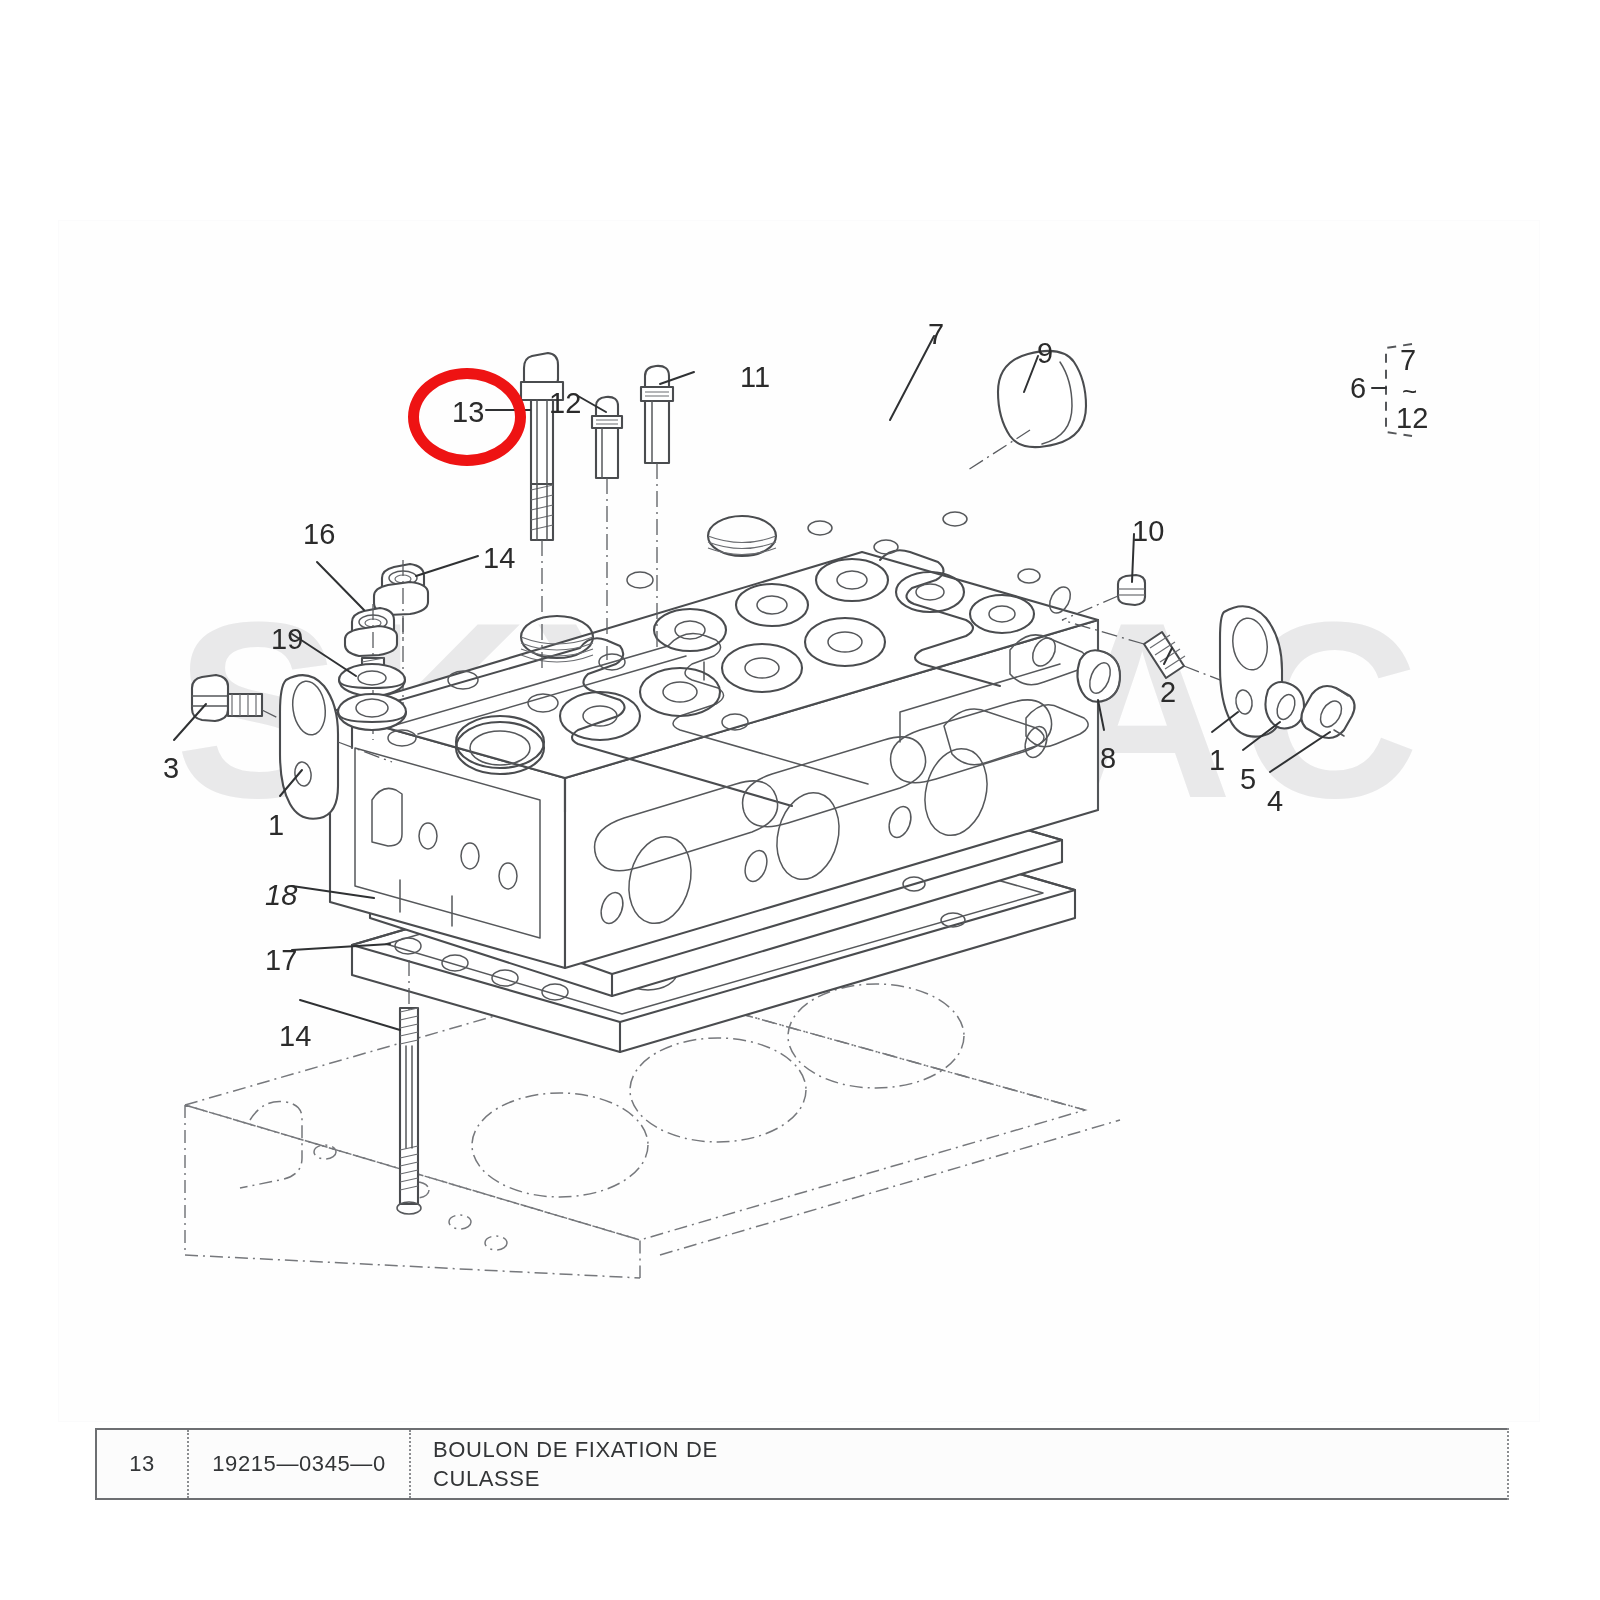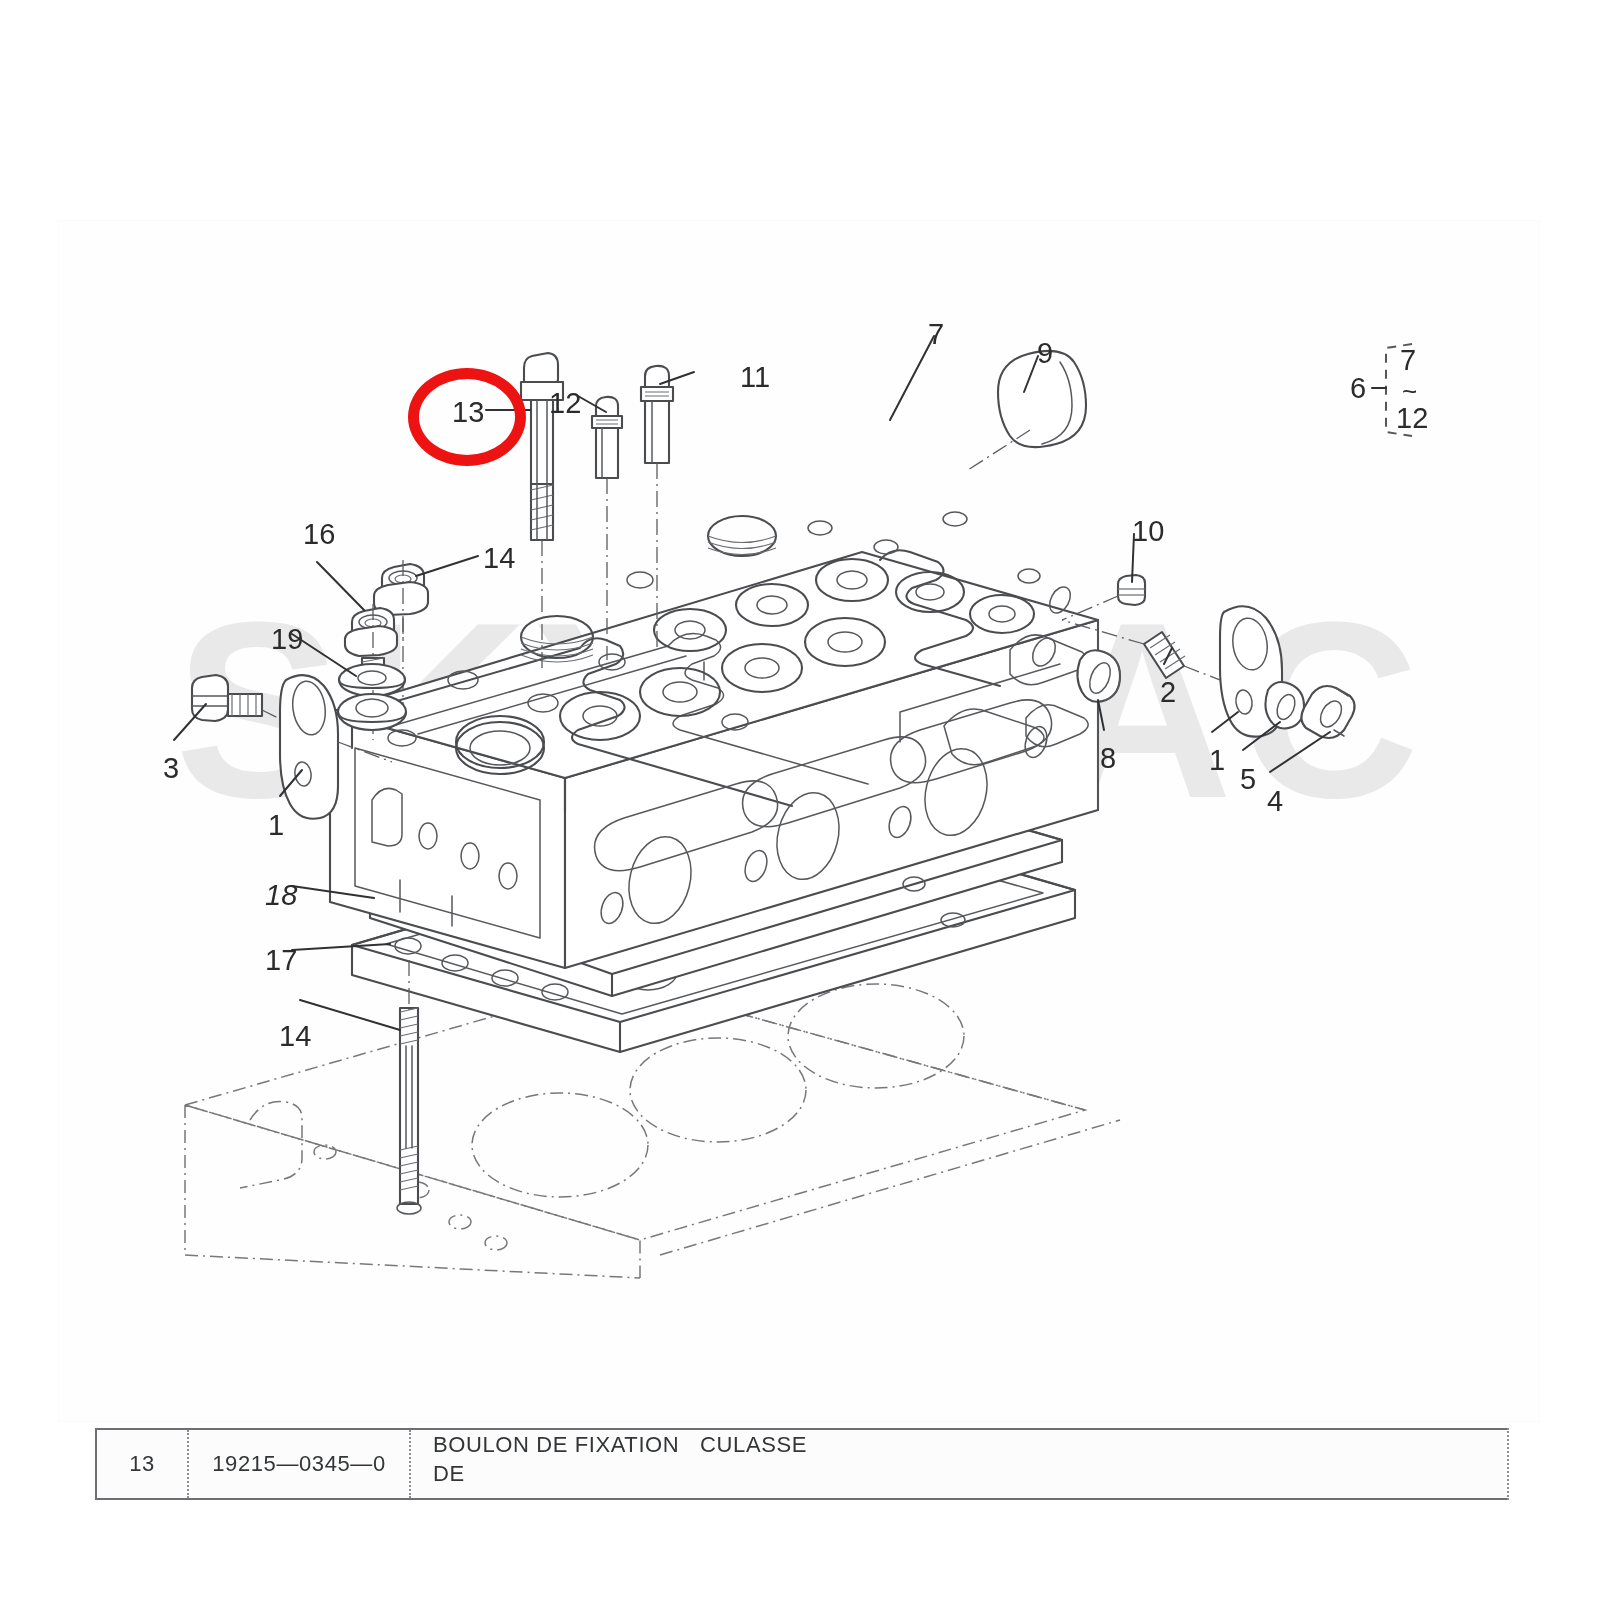--- a/index.html
+++ b/index.html
@@ -38,21 +38,21 @@
           background:#fcfcfc;box-sizing:border-box;display:flex;}
   .ptable::after{content:"";position:absolute;right:-2px;top:-2px;bottom:-2px;
           border-right:2px dotted #8b8d90;}
   .pcell{display:flex;align-items:center;box-sizing:border-box;
          font-size:22px;color:#333537;letter-spacing:.6px;
          font-family:"Liberation Sans",sans-serif;}
   .c-no{width:90px;justify-content:center;}
   .c-pn{width:222px;justify-content:center;border-left:2px dotted #8b8d90;}
   .c-en{width:303px;padding-left:22px;border-left:2px dotted #8b8d90;}
   .c-fr{width:398px;padding-left:22px;border-left:2px dotted #8b8d90;
-        flex-direction:row;align-items:flex-start;justify-content:center;
+        flex-direction:column;align-items:flex-start;justify-content:center;
         line-height:1.32;}
   .c-de{flex:1;padding-left:22px;border-left:2px dotted #8b8d90;}
 </style>
 </head>
 <body>
 
 <div id="page">
 
   <div class="frame"></div>
 

